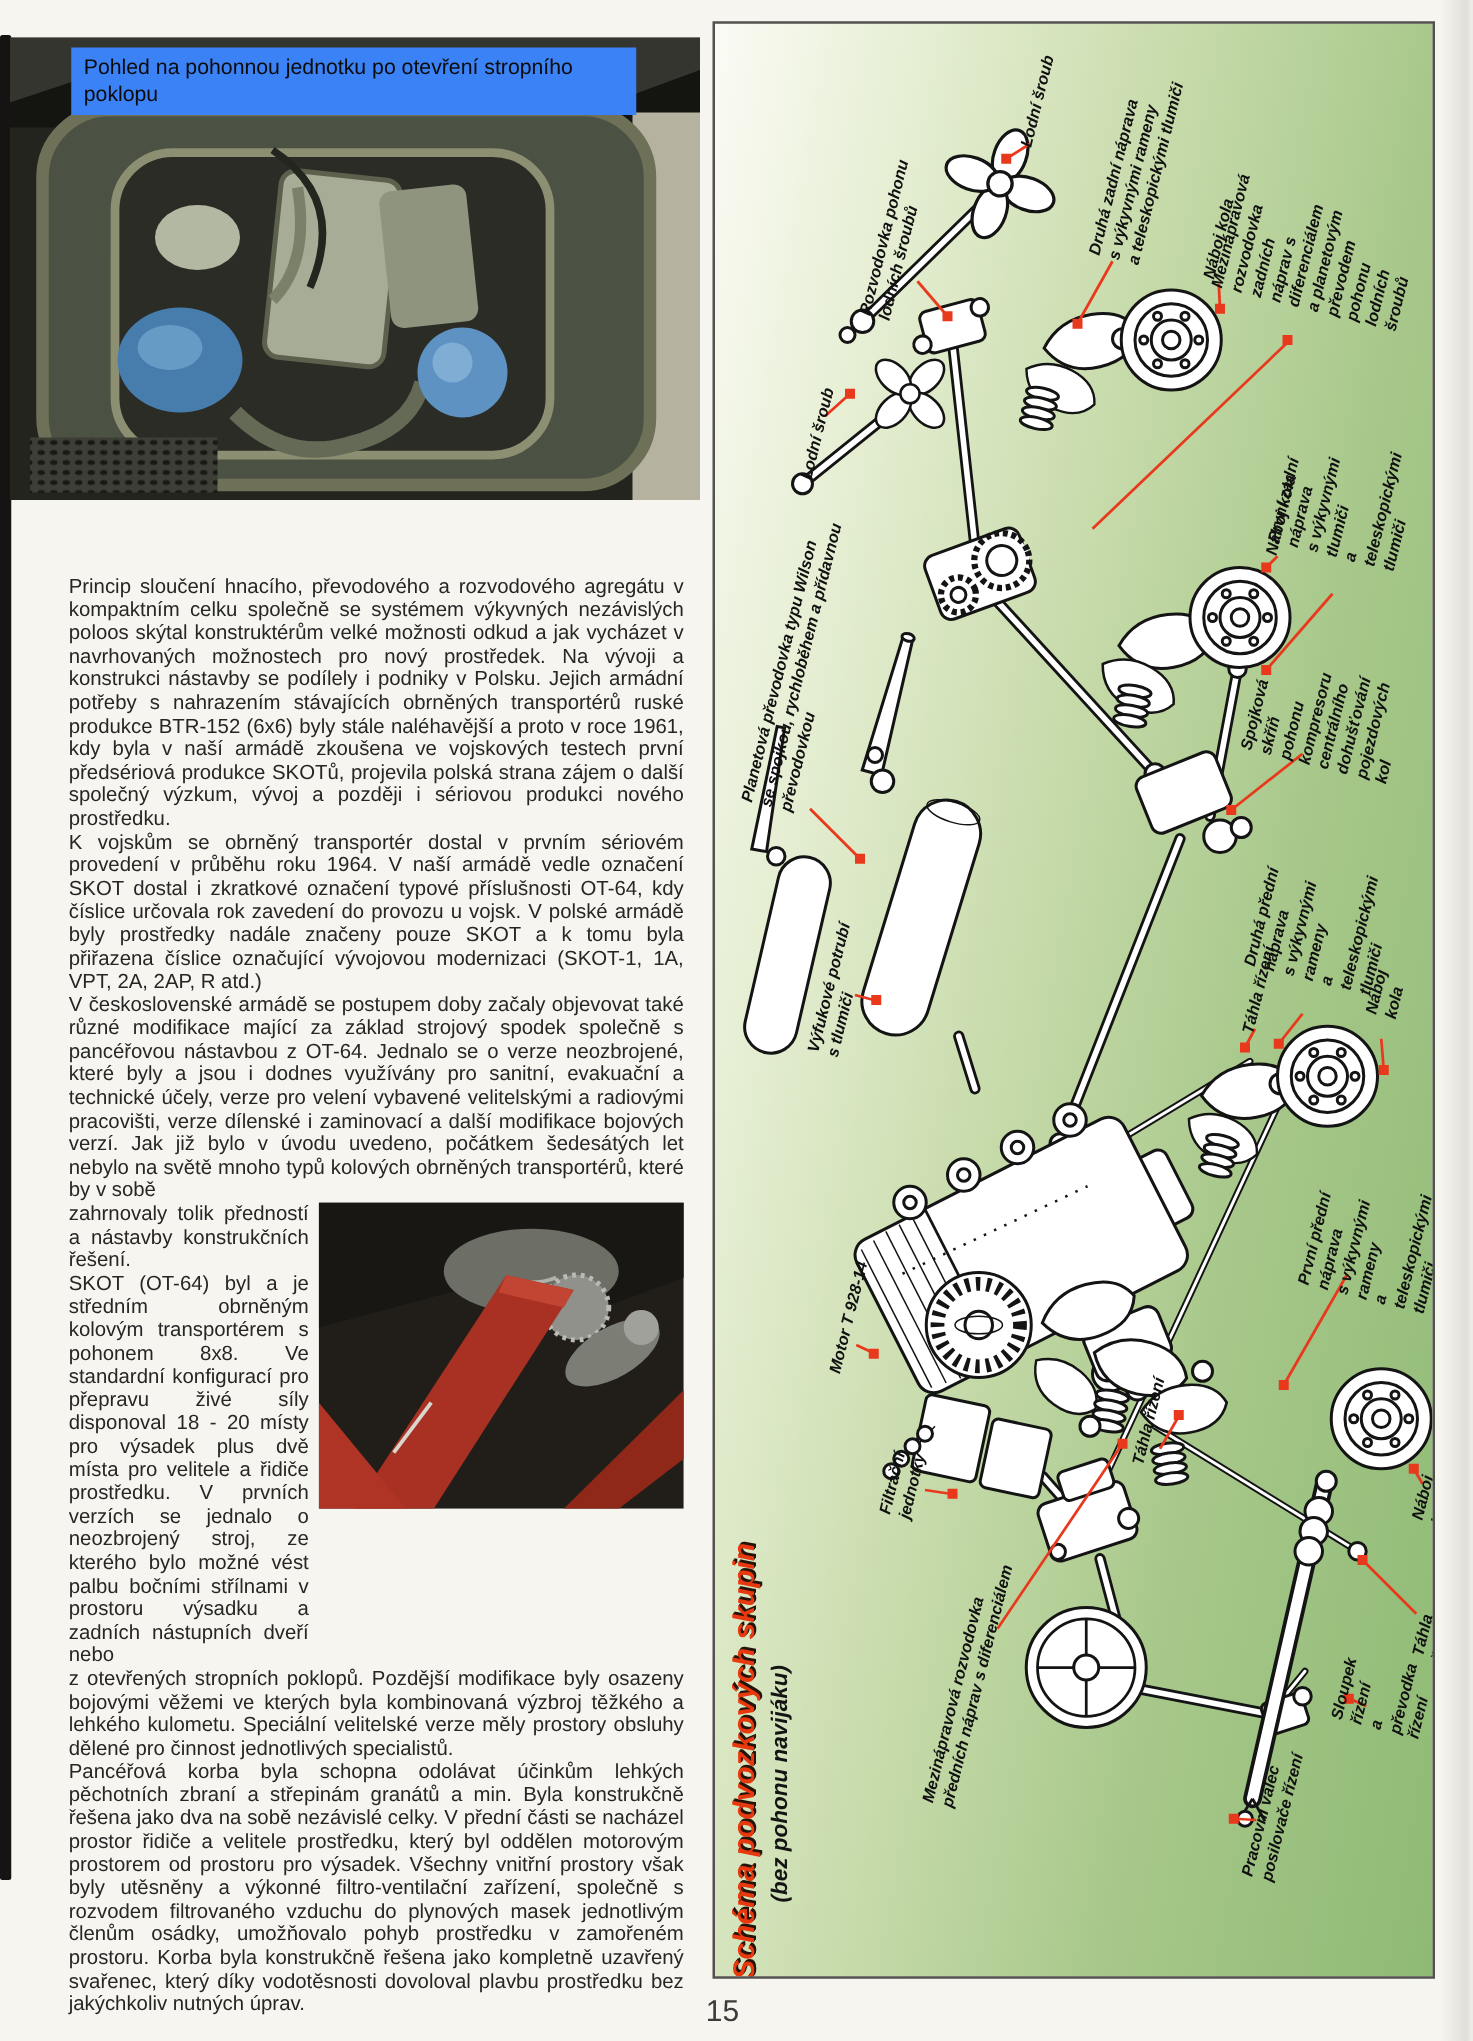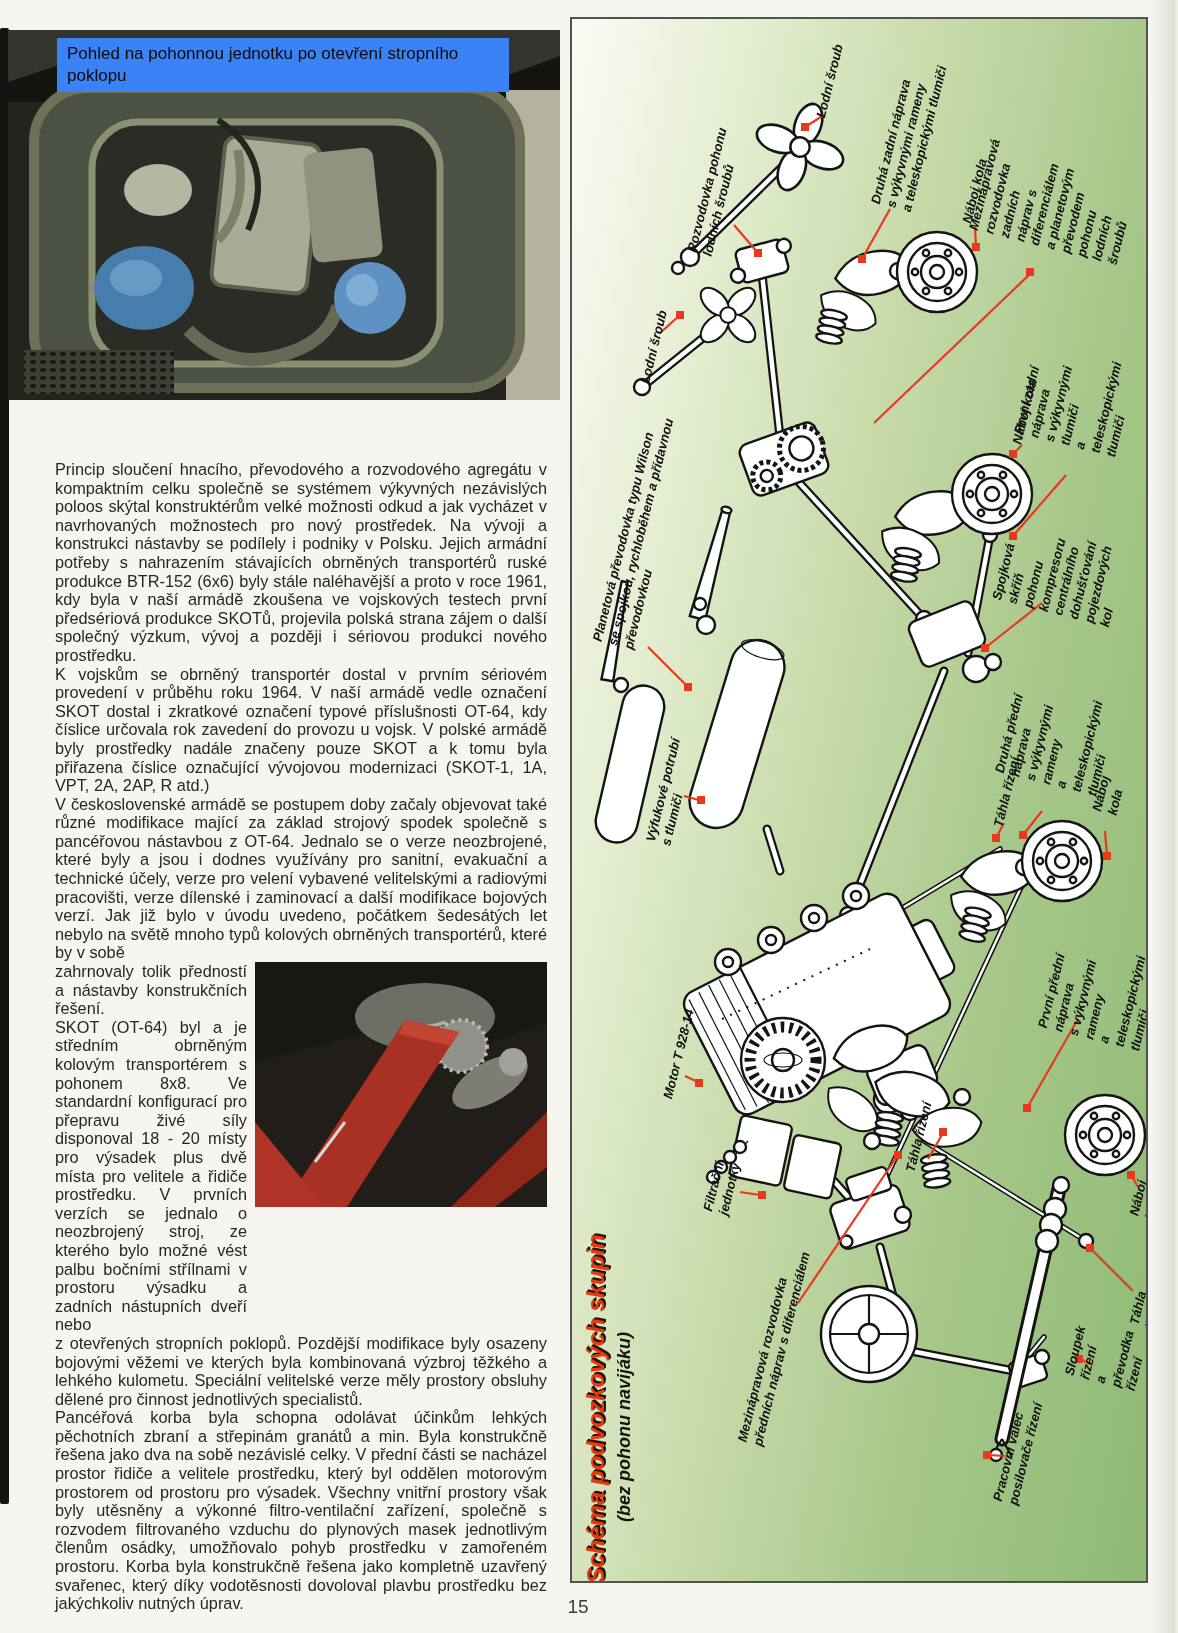--- a/index.html
+++ b/index.html
@@ -26,21 +26,21 @@
   .panel{position:absolute;left:570px;top:17px;width:578px;height:1566px;border:2px solid #52524e;
          box-sizing:border-box;overflow:hidden;z-index:1;
          background:linear-gradient(100deg,#fbfbf5 0%,#e5eed2 20%,#c6daa9 45%,#a6c789 70%,#8fba75 100%);}
   .panel > svg{position:absolute;left:0;top:0;}
   .dlabel{position:absolute;font-size:13px;font-weight:bold;font-style:italic;color:#101010;
           line-height:1.22;white-space:pre-line;transform:translate(-50%,-50%) rotate(-76deg);z-index:3;}
   .vtitle{position:absolute;white-space:nowrap;transform:translate(-50%,-50%) rotate(-90deg);
           font-style:italic;font-weight:bold;z-index:3;}
   .vtitle.main{font-size:24px;color:#e8380d;text-shadow:2px 2px 0 #241409,1px 1px 0 #241409;}
   .vtitle.sub{font-size:18px;color:#141414;}
-  .pagenum{position:absolute;left:548px;top:1596px;width:60px;text-align:center;font-size:19px;color:#3c3c3c;z-index:5;}
+  .pagenum{position:absolute;left:548px;top:1596px;width:60px;text-align:center;font-size:24px;color:#3c3c3c;z-index:5;}
   
   .part{fill:#fff;stroke:#141414;stroke-width:2.4;}
   .ln{fill:none;stroke:#141414;stroke-width:2.2;}
   .thin{fill:none;stroke:#141414;stroke-width:1.2;}
   .tube{stroke:#141414;stroke-width:9;fill:none;stroke-linecap:round;}
   .tubein{stroke:#fff;stroke-width:4.5;fill:none;stroke-linecap:round;}
   .rod{stroke:#141414;stroke-width:5.5;fill:none;stroke-linecap:round;}
   .rodin{stroke:#fff;stroke-width:2.4;fill:none;stroke-linecap:round;}
   .gear{fill:#fff;stroke:#141414;stroke-width:5;stroke-dasharray:4 3;}
   .leader{stroke:#e8391c;stroke-width:2.2;fill:none;}

